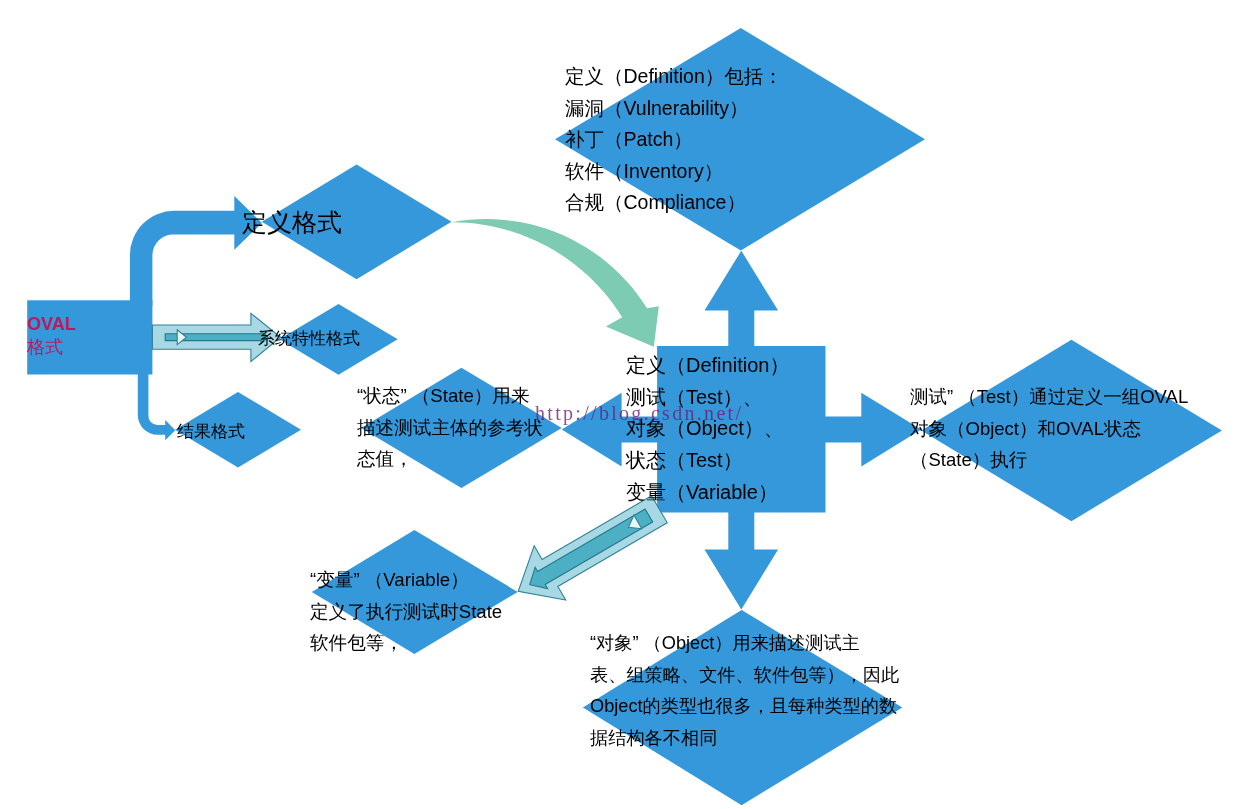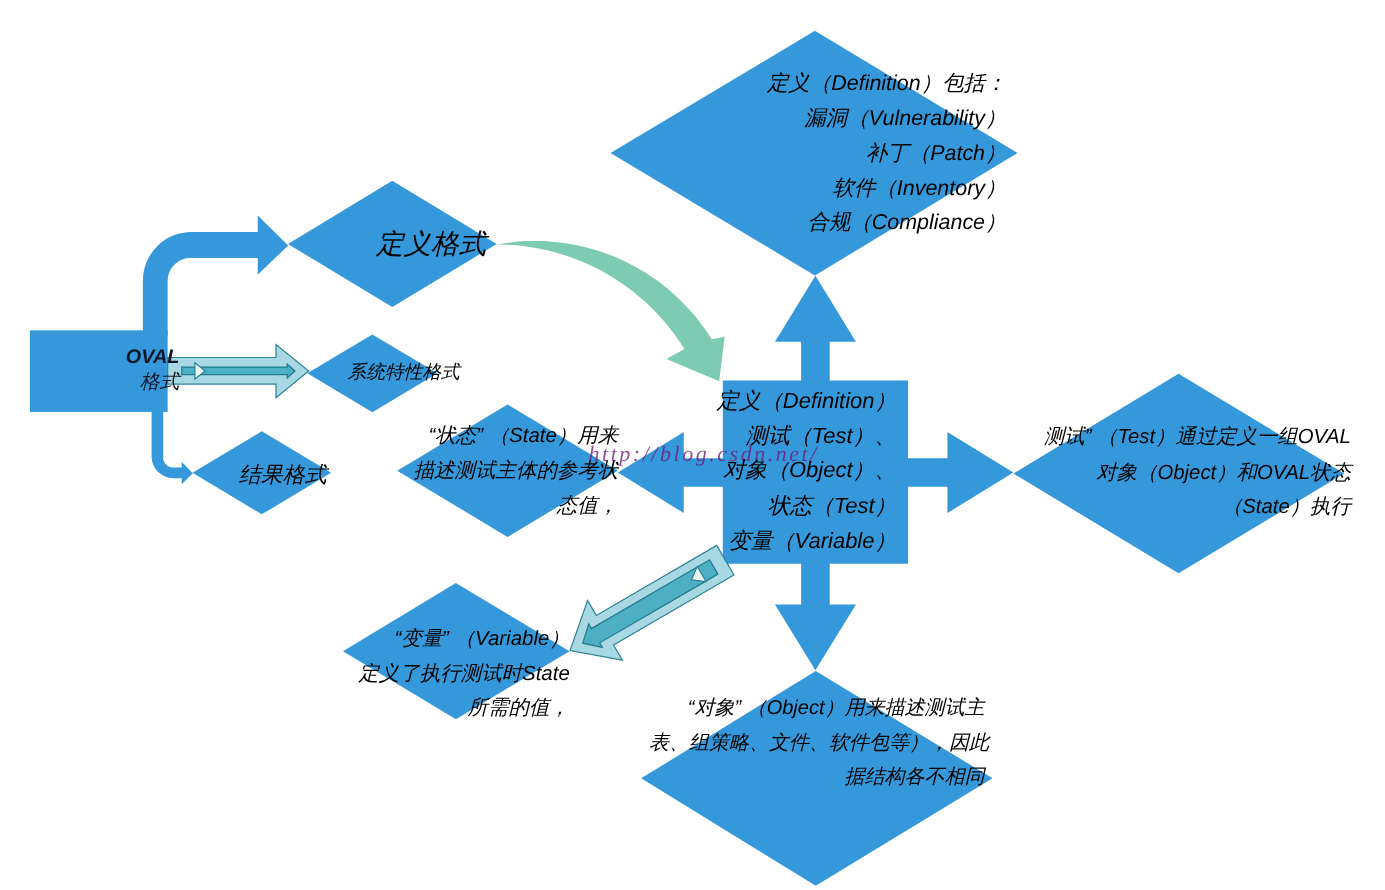--- a/index.html
+++ b/index.html
@@ -1,21 +1,21 @@
 <!DOCTYPE html>
 <html><head>
 <meta charset="utf-8">
 <style>
   html,body{margin:0;padding:0;}
   body{width:1259px;height:809px;background:#ffffff;overflow:hidden;
        font-family:"Liberation Sans","DejaVu Sans",sans-serif;}
   #stage{position:relative;width:1259px;height:809px;background:#fff;}
   svg.layer{position:absolute;left:0;top:0;width:1259px;height:809px;overflow:visible;}
-  .tblock{position:absolute;color:#000;text-align:right;white-space:nowrap;
-          font-family:"Liberation Sans","DejaVu Sans",sans-serif;font-style:italic;}
+  .tblock{position:absolute;color:#000;text-align:left;white-space:nowrap;
+          font-family:"Liberation Sans","DejaVu Sans",sans-serif;}
   .tline{display:block;}
   .cjk-regular{font-weight:normal;}
 </style>
 </head>
 <body>
 
 <div id="stage">
 
   <svg class="layer" viewBox="0 0 1259 809">
 
@@ -58,34 +58,34 @@
     <g transform="translate(659.4,509.3) rotate(149.82)">
       <path fill="#a8d8e3" stroke="#2e8396" stroke-width="1.1" d="M 0 -15.6 L 126.6 -15.6 L 126.6 -31.4 L 163.3 0 L 126.6 31.4 L 126.6 15.6 L 0 15.6 Z"></path>
       <path fill="#4cafc3" stroke="#22788c" stroke-width="1.1" d="M 12.2 -7.5 L 136.5 -7.5 L 136.5 -12.35 L 150 0 L 136.5 12.35 L 136.5 7.5 L 12.2 7.5 Z"></path>
       <path fill="#e9f7f5" stroke="#2e8396" stroke-width="1.1" d="M 25 -7.9 L 35.7 0 L 25 7.9 Z"></path>
     </g>
   </svg>
 
   <div class="tblock" style="left:535px;top:402px;font-family:'Liberation Serif','DejaVu Serif',serif;
               font-size:20px;color:#701a75;opacity:0.78;letter-spacing:2.3px;">http://blog.csdn.net/</div>
 
-  <div class="tblock" style="left:27px;top:313px;width:136px;font-size:18px;font-weight:bold;color:#0f172a;line-height:22.8px;">
+  <div class="tblock" style="left:27px;top:313px;width:136px;font-size:18px;font-weight:bold;color:#be185d;line-height:22.8px;">
       <span class="tline">OVAL</span>
       <span class="tline cjk-regular">格式</span>
     </div>
 
   <div class="tblock" style="left:242px;top:209px;width:200px;font-size:25px;line-height:26px;">
       <span class="tline">定义格式</span>
     </div>
 
   <div class="tblock" style="left:258px;top:327px;width:160px;font-size:17px;line-height:24px;">
       <span class="tline">系统特性格式</span>
     </div>
 
-  <div class="tblock" style="left:177px;top:420px;width:120px;font-size:20px;line-height:24px;">
+  <div class="tblock" style="left:177px;top:420px;width:120px;font-size:17px;line-height:24px;">
       <span class="tline">结果格式</span>
     </div>
 
   <div class="tblock" style="left:565px;top:61px;width:350px;font-size:19.5px;line-height:31.5px;">
       <span class="tline">定义（Definition）包括：</span>
       <span class="tline">漏洞（Vulnerability）</span>
       <span class="tline">补丁（Patch）</span>
       <span class="tline">软件（Inventory）</span>
       <span class="tline">合规（Compliance）</span>
     </div>
@@ -100,28 +100,29 @@
 
   <div class="tblock" style="left:357px;top:380px;width:205px;font-size:18.6px;line-height:31.7px;">
       <span class="tline">“状态” （State）用来</span>
       <span class="tline">描述测试主体的参考状</span>
       <span class="tline">态值，</span>
     </div>
 
   <div class="tblock" style="left:310px;top:546px;width:208px;font-size:18.6px;line-height:31.6px;margin-top:18px;">
       <span class="tline">“变量” （Variable）</span>
       <span class="tline">定义了执行测试时State</span>
-      <span class="tline">所需的值，</span>
+      <span class="tline">软件包等，</span>
     </div>
 
   <div class="tblock" style="left:910px;top:381px;width:318px;font-size:18.5px;line-height:31.7px;">
       <span class="tline">测试” （Test）通过定义一组OVAL</span>
       <span class="tline">对象（Object）和OVAL状态</span>
       <span class="tline">（State）执行</span>
     </div>
 
   <div class="tblock" style="left:590px;top:628px;width:305px;font-size:18.2px;line-height:31.6px;">
       <span class="tline">“对象” （Object）用来描述测试主</span>
       <span class="tline">表、组策略、文件、软件包等），因此</span>
+      <span class="tline">Object的类型也很多，且每种类型的数</span>
       <span class="tline">据结构各不相同</span>
     </div>
 
 </div>
 
 </body></html>

